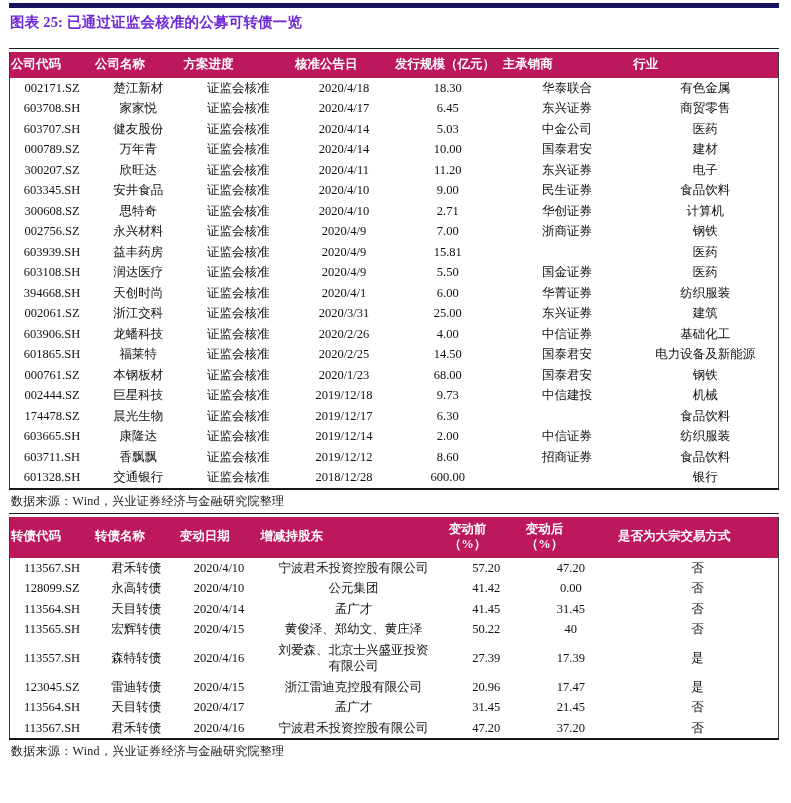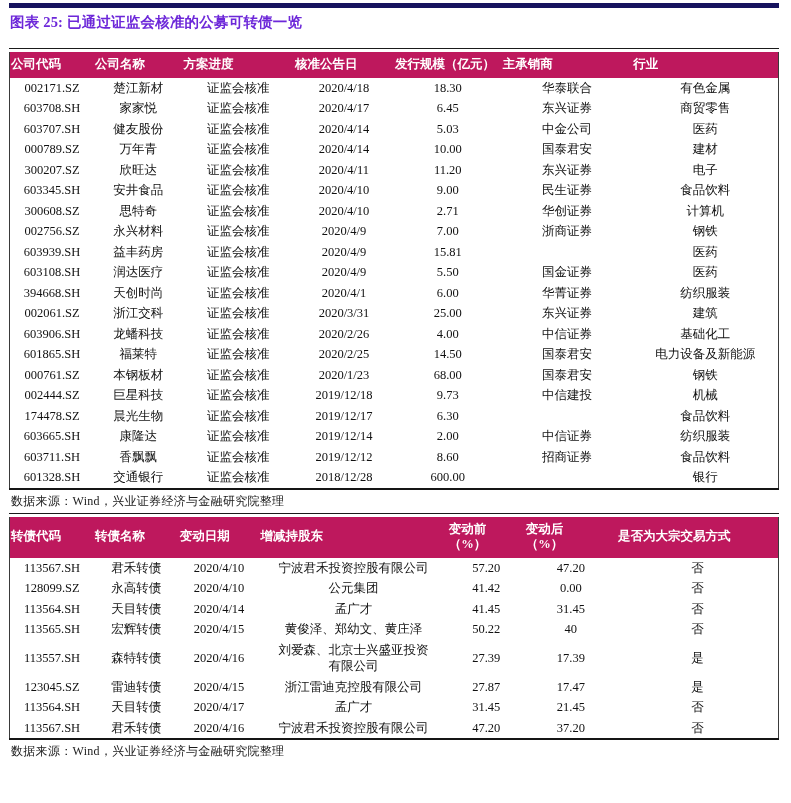--- a/index.html
+++ b/index.html
@@ -356,21 +356,21 @@
 有限公司</td>
             <td>27.39</td>
             <td>17.39</td>
             <td>是</td>
           </tr>
           <tr>
             <td>123045.SZ</td>
             <td>雷迪转债</td>
             <td>2020/4/15</td>
             <td>浙江雷迪克控股有限公司</td>
-            <td>27.87</td>
+            <td>20.96</td>
             <td>17.47</td>
             <td>是</td>
           </tr>
           <tr>
             <td>113564.SH</td>
             <td>天目转债</td>
             <td>2020/4/17</td>
             <td>孟广才</td>
             <td>31.45</td>
             <td>21.45</td>

